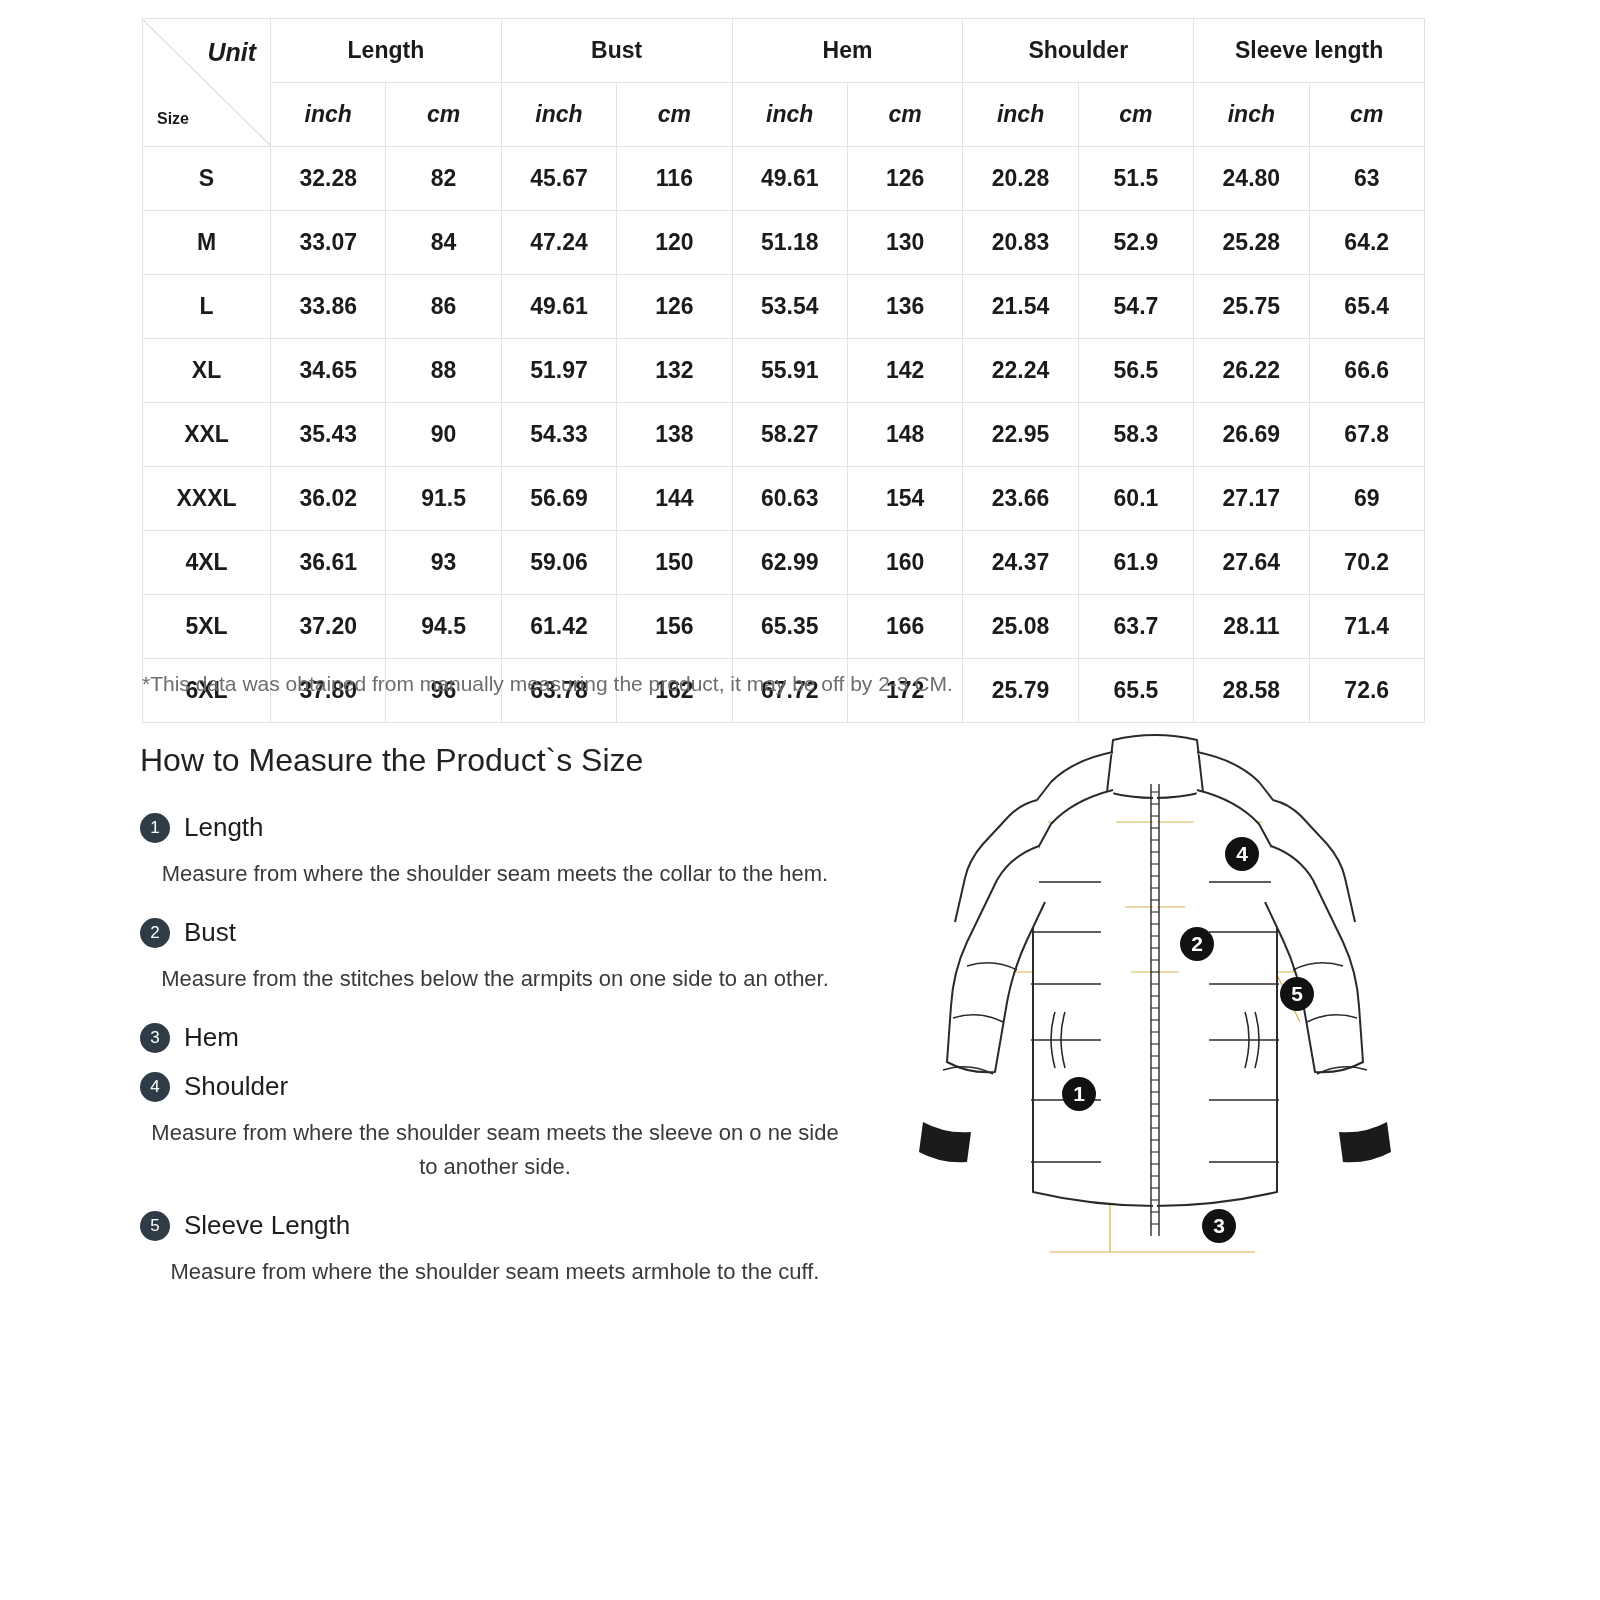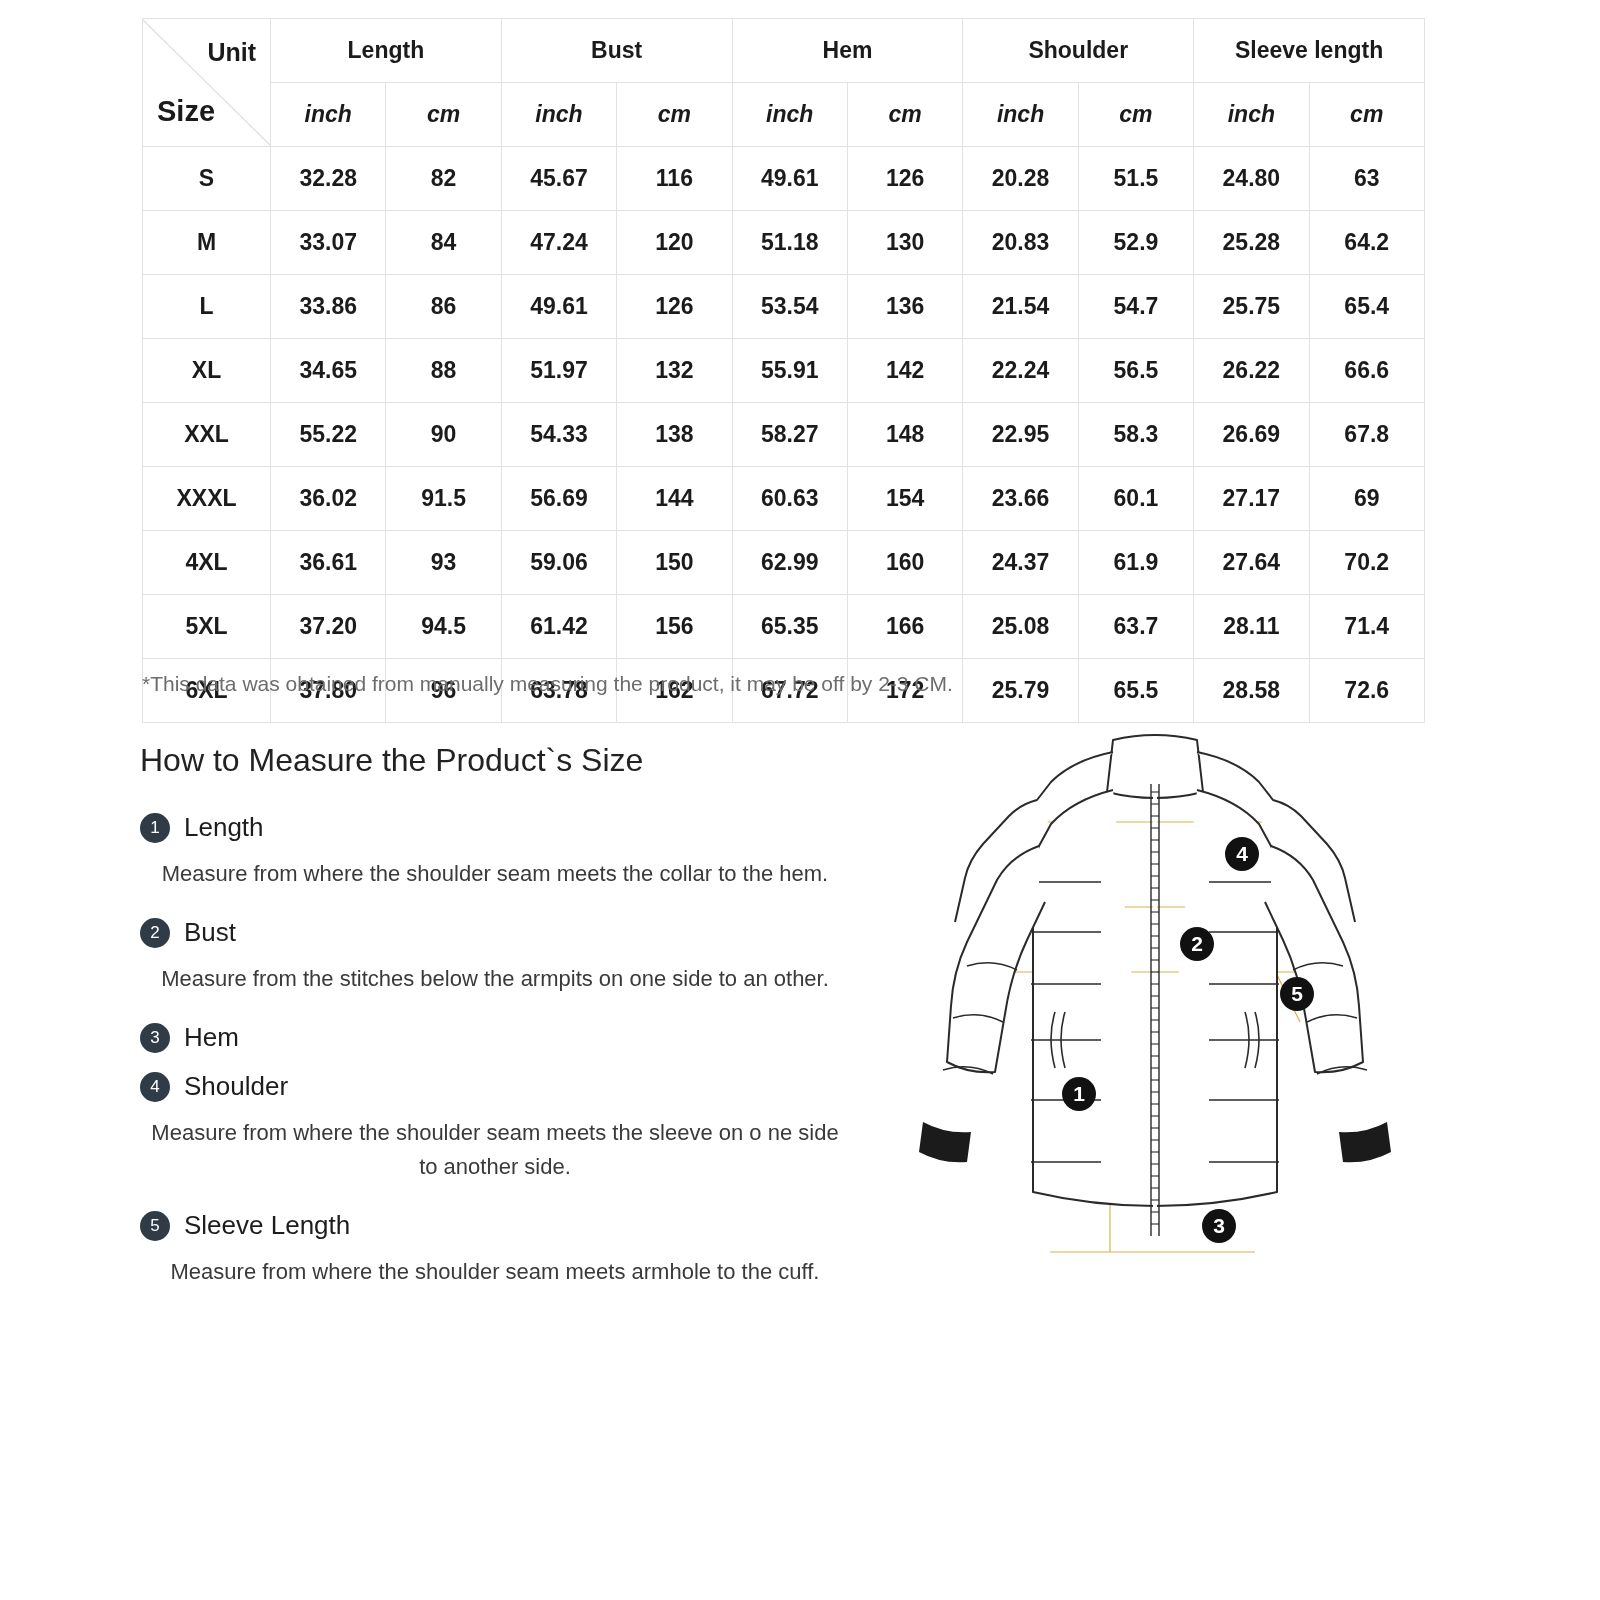--- a/index.html
+++ b/index.html
@@ -62,26 +62,27 @@
     height: 100%;
     overflow: hidden;
   }
   .corner-diag svg { display: block; }
   .corner-unit {
     position: absolute;
     right: 14px;
     top: 18px;
     font-size: 25px;
     font-weight: bold;
+    font-style: italic;
   }
   .corner-size {
     position: absolute;
     left: 14px;
     bottom: 18px;
-    font-size: 29px;
+    font-size: 16px;
     font-weight: bold;
   }
   th.group-head {
     font-size: 26px;
     font-weight: bold;
     height: 63px;
   }
   td.unit-head {
     font-size: 23px;
     font-weight: bold;
@@ -263,21 +264,21 @@
           <td>132</td>
           <td>55.91</td>
           <td>142</td>
           <td>22.24</td>
           <td>56.5</td>
           <td>26.22</td>
           <td>66.6</td>
         </tr>
         <tr>
           <td class="size-label">XXL</td>
-          <td>55.22</td>
+          <td>35.43</td>
           <td>90</td>
           <td>54.33</td>
           <td>138</td>
           <td>58.27</td>
           <td>148</td>
           <td>22.95</td>
           <td>58.3</td>
           <td>26.69</td>
           <td>67.8</td>
         </tr>

